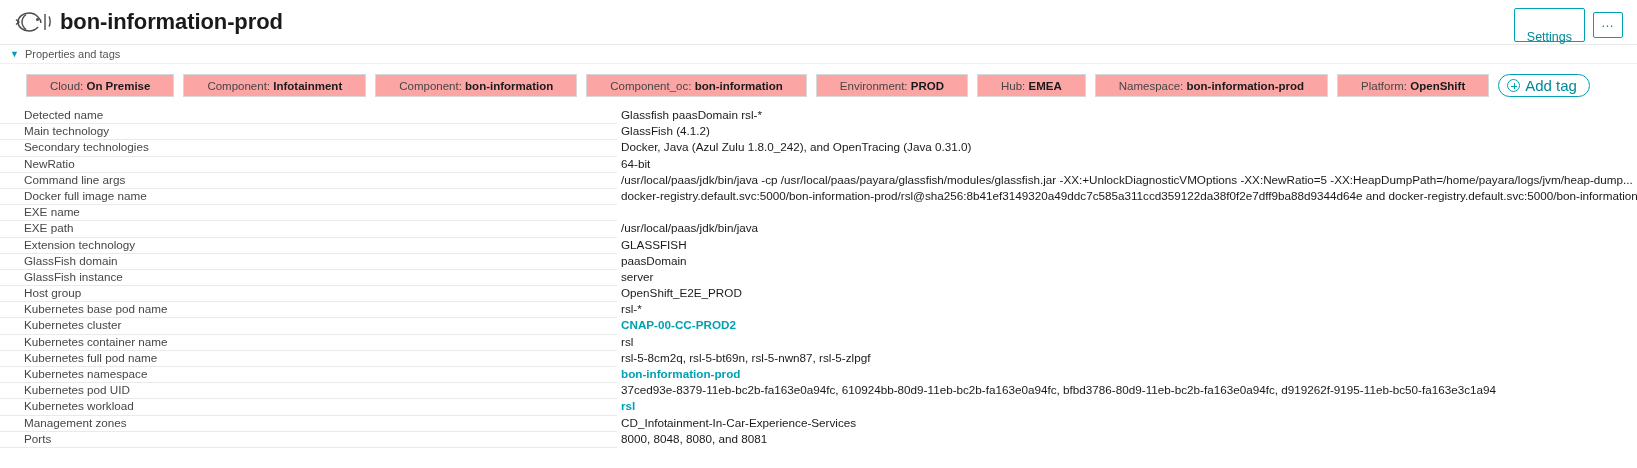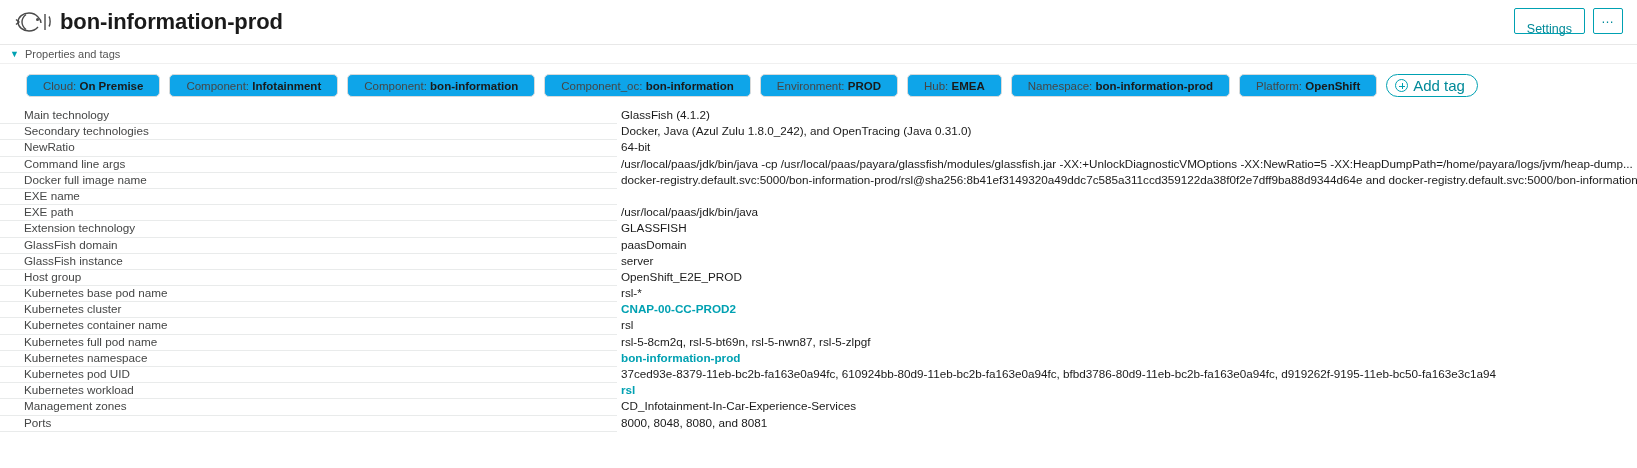--- a/index.html
+++ b/index.html
@@ -47,21 +47,21 @@
     position: absolute;
     right: 14px;
     top: 8px;
     display: flex;
     align-items: center;
     gap: 8px;
   }
   .btn-outline {
     height: 26px;
     min-width: 68px;
-    padding: 8px 12px;
+    padding: 16px 12px;
     border: 1px solid #00a1b2;
     color: #008a99;
     background: #ffffff;
     font-size: 12.5px;
     border-radius: 2px;
     cursor: pointer;
     line-height: 24px;
     text-align: center;
   }
   .btn-ellipsis {
@@ -102,25 +102,25 @@
   
   .tags-row {
     display: flex;
     align-items: center;
     gap: 9px;
     padding: 10px 14px 9px 26px;
     flex-wrap: nowrap;
   }
   .tag {
     border: 1px solid #d8dada;
-    border-radius: 5px;
-    background: #0ea5e9;
+    border-radius: 0;
+    background: #fca5a5;
     font-size: 11.5px;
     color: #454646;
-    padding: 4px 16px;
+    padding: 4px 23px;
     height: 23px;
     line-height: 14px;
     white-space: nowrap;
     cursor: pointer;
   }
   .tag .k { color: #454646; }
   .tag .v { color: #1a1a1a; font-weight: bold; }
   .add-tag {
     border: 1px solid #00a1b2;
     border-radius: 12px;
@@ -255,20 +255,24 @@
       <span class="v">OpenShift</span>
     </div>
     <div class="add-tag">
       <span class="plus"></span>
       <span>Add tag</span>
     </div>
   </div>
 
   <div class="props">
     <div class="prow">
+      <div class="pkey">Detected name</div>
+      <div class="pval">Glassfish paasDomain rsl-*</div>
+    </div>
+    <div class="prow">
       <div class="pkey">Main technology</div>
       <div class="pval">GlassFish (4.1.2)</div>
     </div>
     <div class="prow">
       <div class="pkey">Secondary technologies</div>
       <div class="pval">Docker, Java (Azul Zulu 1.8.0_242), and OpenTracing (Java 0.31.0)</div>
     </div>
     <div class="prow">
       <div class="pkey">NewRatio</div>
       <div class="pval">64-bit</div>

